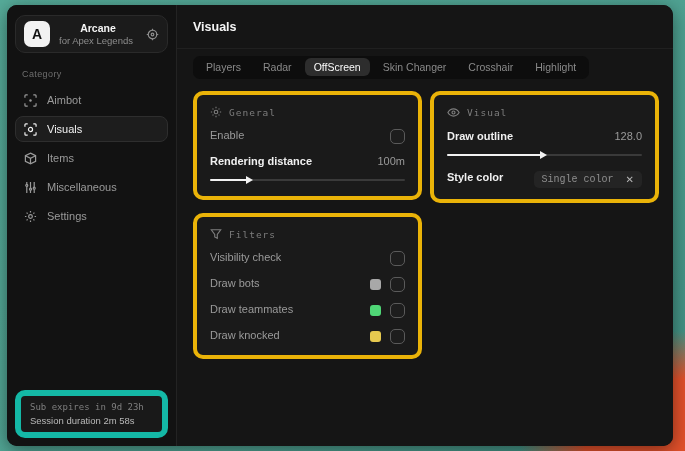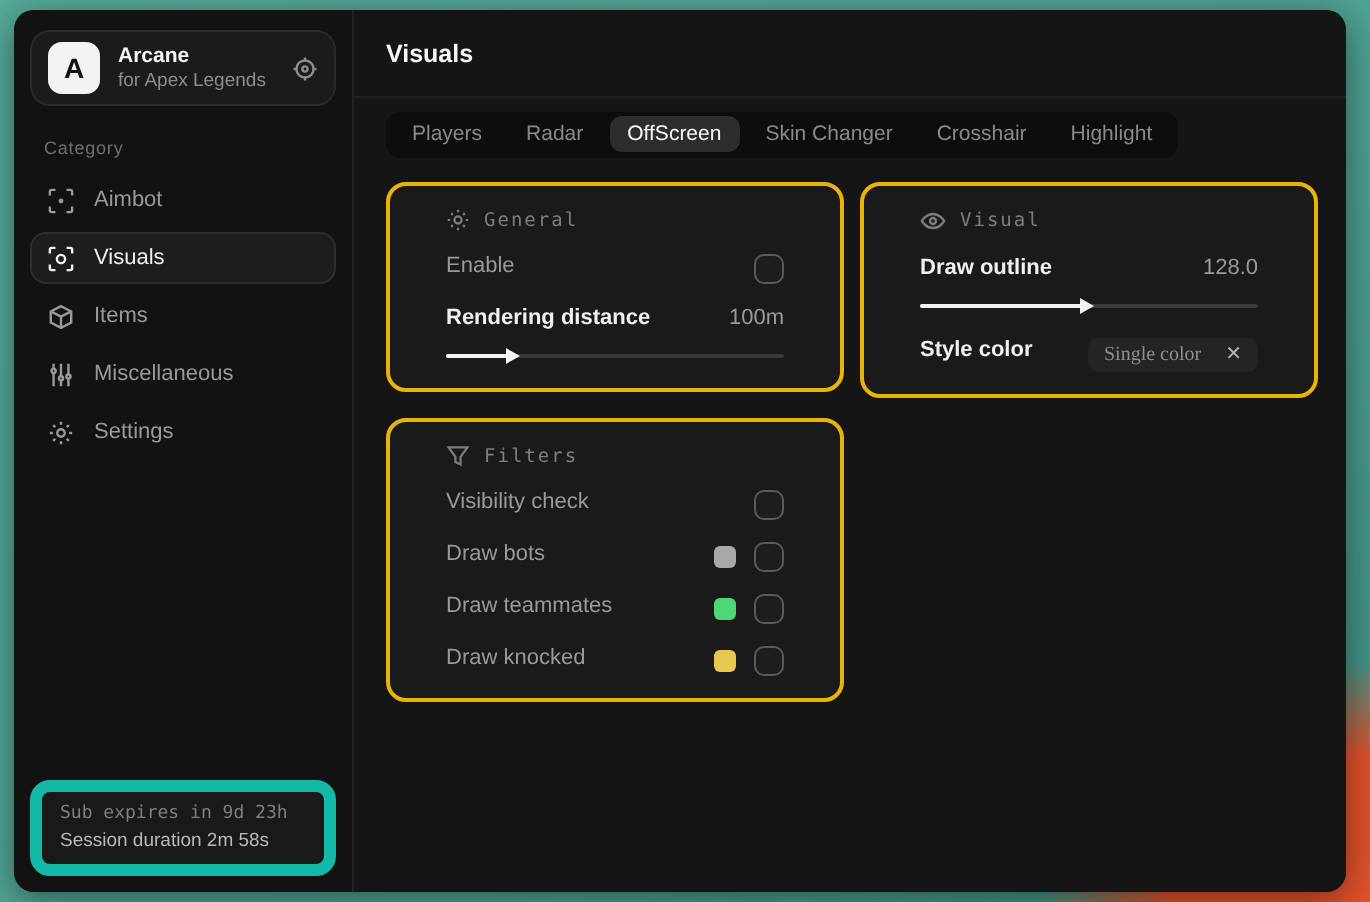--- a/index.html
+++ b/index.html
@@ -22,21 +22,21 @@
     display:flex; align-items:center; gap:9px;
     background:#1b1b1b; border:1px solid #2a2a2a; border-radius:10px;
     padding:6px 8px; height:38px;
   }
   .logo {
     width:26px; height:26px; border-radius:7px; background:#f2f2f2; color:#111;
     display:flex; align-items:center; justify-content:center;
     font-weight:bold; font-size:14px; flex:none;
   }
   .brand-text { flex:1; line-height:1.25; }
-  .brand-name { color:#f5f5f5; font-size:10.5px; font-weight:bold; }
+  .brand-name { color:#f5f5f5; font-size:10.5px; font-weight:bold;text-align:center; }
   .brand-sub { color:#8d8d8d; font-size:9.5px; }
   .pin-btn { color:#8d8d8d; display:flex; align-items:center; cursor:pointer; }
   .category-label { color:#6e6e6e; font-size:9px; letter-spacing:.4px; margin:16px 0 8px 7px; }
   .nav-item {
     display:flex; align-items:center; gap:10px; height:26px; padding:0 8px;
     margin-bottom:3px; border-radius:8px; color:#9a9a9a; font-size:11px;
     border:1px solid transparent; cursor:pointer;text-align:center;
   }
   .nav-item.active { background:#1d1d1d; border-color:#2e2e2e; color:#f0f0f0; }
   .nav-item .ni { display:flex; align-items:center; color:inherit; }
@@ -55,21 +55,21 @@
     display:inline-flex; align-items:flex-start; gap:4px;
     background:#0d0d0d; border-radius:7px; padding:2px 4px; margin-top:7px; height:23px;
   }
   .tab { color:#8a8a8a; font-size:10.5px; padding:3px 9px; border-radius:6px; cursor:pointer; white-space:nowrap; }
   .tab.active { background:#2d2d2d; color:#fafafa; }
   .grid {
     margin-top:12px; display:grid; grid-template-columns:1fr 1fr;
     grid-template-areas:"general visual" "filters .";
     gap:10px 8px; align-items:start;
   }
-  .panel { background:#1a1a1a; border:2px solid #eab308; border-radius:10px; padding:11px 28px; }
+  .panel { background:#1a1a1a; border:4px solid #eab308; border-radius:10px; padding:11px 13px; }
   .p-general { grid-area:general; }
   .p-visual  { grid-area:visual; }
   .p-filters { grid-area:filters; }
   .panel-header {
     display:flex; align-items:center; gap:7px;
     color:#7d7d7d; font-family:"DejaVu Sans Mono", monospace;
     font-size:9.5px; letter-spacing:1px; margin-bottom:11px;
   }
   .row { display:flex; align-items:flex-start; justify-content:space-between; margin-top:11px; }
   .row:first-of-type { margin-top:0; }
@@ -86,21 +86,21 @@
   .slider .track { position:absolute; top:4px; left:0; right:0; height:2px; background:#3a3a3a; border-radius:1px; }
   .slider .fill { position:absolute; top:4px; left:0; height:2px; background:#f2f2f2; border-radius:1px; }
   .slider .fill::after {
     content:""; position:absolute; right:-2px; top:-3px;
     border-left:7px solid #f2f2f2; border-top:4px solid transparent; border-bottom:4px solid transparent;
   }
   .pill {
     display:inline-flex; align-items:center; gap:12px;
     background:#242424; border-radius:5px; padding:3px 8px; cursor:pointer;
   }
-  .pill-text { color:#8f8f8f; font-size:10px; font-family:Liberation Serif, serif; }
+  .pill-text { color:#8f8f8f; font-size:10px; font-family:Liberation Mono, monospace; }
   .pill-x { color:#b5b5b5; font-size:10px; line-height:1; }
   svg { display:block; }
 </style>
 </head>
 <body>
 
 <div class="window">
 
   <aside class="sidebar">
     <div class="brand-card">

